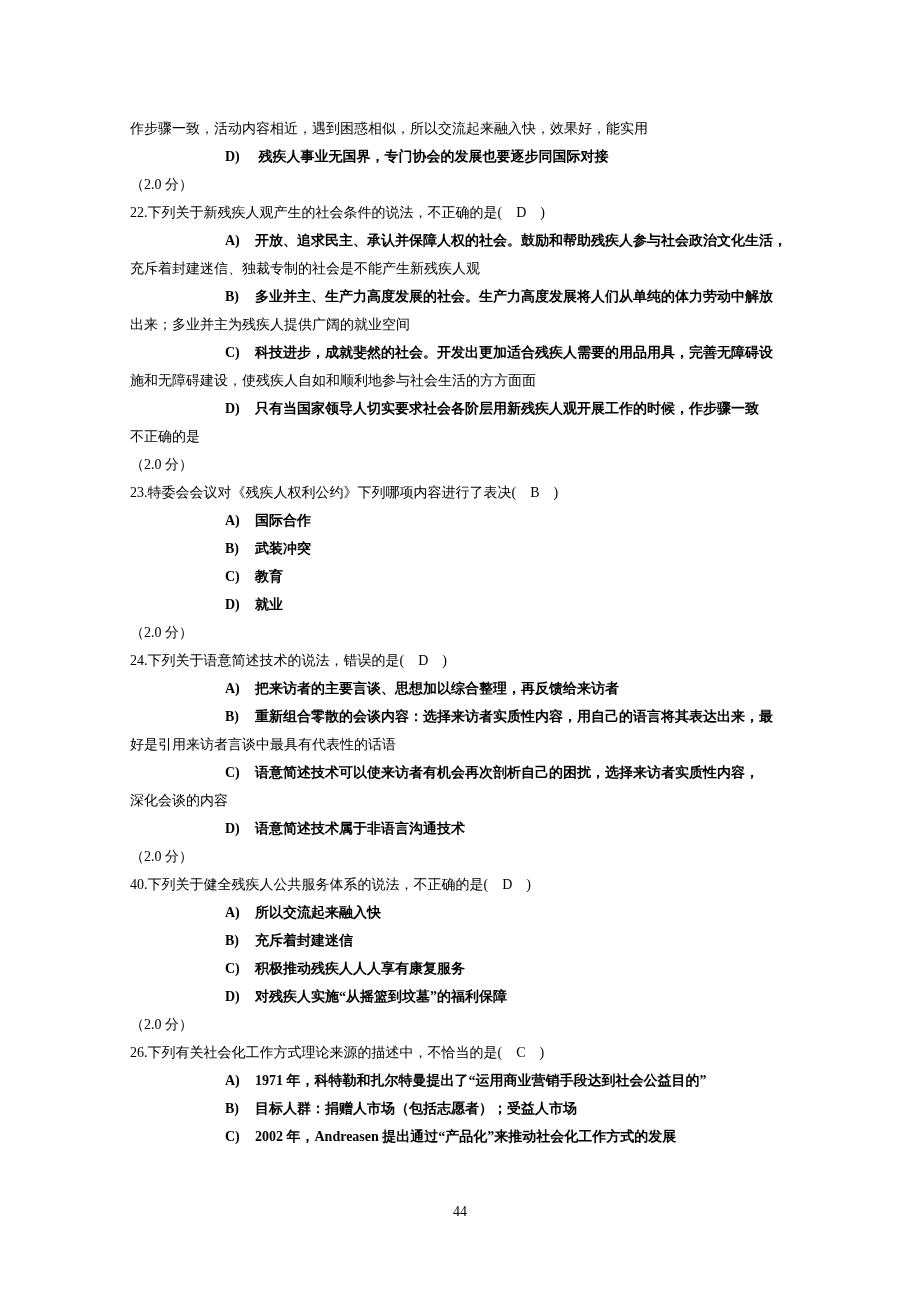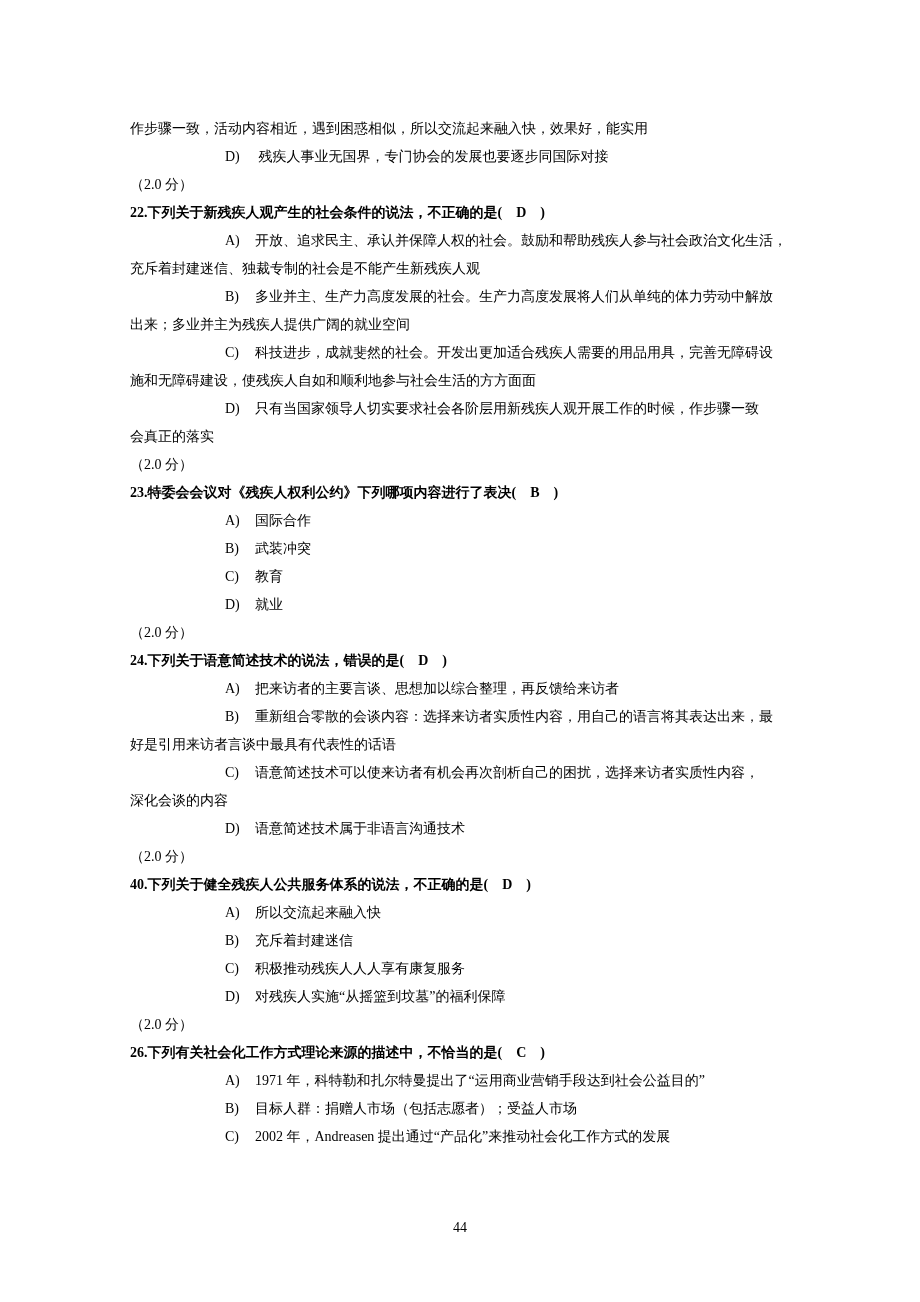--- a/index.html
+++ b/index.html
@@ -14,39 +14,40 @@
       line-height: 2.0;
       position: relative;
     }
     .para {
       text-align: justify;
       margin: 0;
     }
     .option-row {
       padding-left: 95px;
       text-align: justify;
+      font-weight: bold;
     }
     .option-label {
       display: inline-block;
       width: 30px;
     }
     .continuation {
       padding-left: 0;
     }
     .score {
       padding-left: 0;
     }
     .question-stem {
-      font-weight: bold;
+      font-weight: normal;
     }
     .answer-blank {
     }
     .page-number {
       position: absolute;
-      bottom: 60px;
+      bottom: 76px;
       left: 50%;
       transform: translateX(-50%);
       font-family: "SimSun", serif;
     }
   </style>
 </head>
 <body>
 
 <p class="para continuation">作步骤一致，活动内容相近，遇到困惑相似，所以交流起来融入快，效果好，能实用</p>
 <p class="para option-row">
@@ -66,21 +67,21 @@
   <span class="option-label">B)</span><span>多业并主、生产力高度发展的社会。生产力高度发展将人们从单纯的体力劳动中解放</span>
 </p>
 <p class="para continuation">出来；多业并主为残疾人提供广阔的就业空间</p>
 <p class="para option-row">
   <span class="option-label">C)</span><span>科技进步，成就斐然的社会。开发出更加适合残疾人需要的用品用具，完善无障碍设</span>
 </p>
 <p class="para continuation">施和无障碍建设，使残疾人自如和顺利地参与社会生活的方方面面</p>
 <p class="para option-row">
   <span class="option-label">D)</span><span>只有当国家领导人切实要求社会各阶层用新残疾人观开展工作的时候，作步骤一致</span>
 </p>
-<p class="para continuation">会真正的落实</p>
+<p class="para continuation">不正确的是</p>
 <p class="para score">（2.0 分）</p>
 
 <p class="para question-stem">
   <span>23.特委会会议对《残疾人权利公约》下列哪项内容进行了表决(</span><span class="answer-blank">　B　</span><span>)</span>
 </p>
 <p class="para option-row">
   <span class="option-label">A)</span><span>国际合作</span>
 </p>
 <p class="para option-row">
   <span class="option-label">B)</span><span>武装冲突</span>

